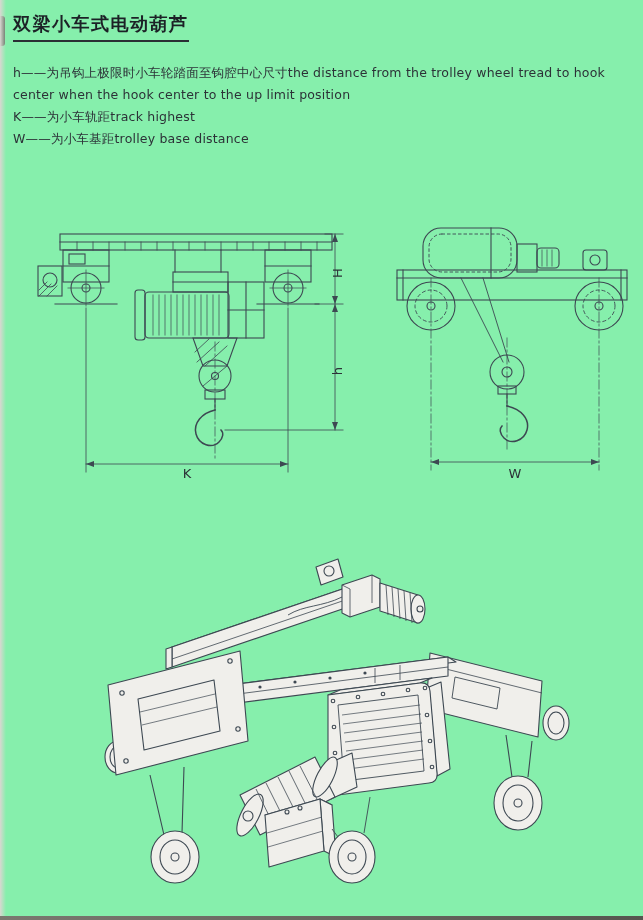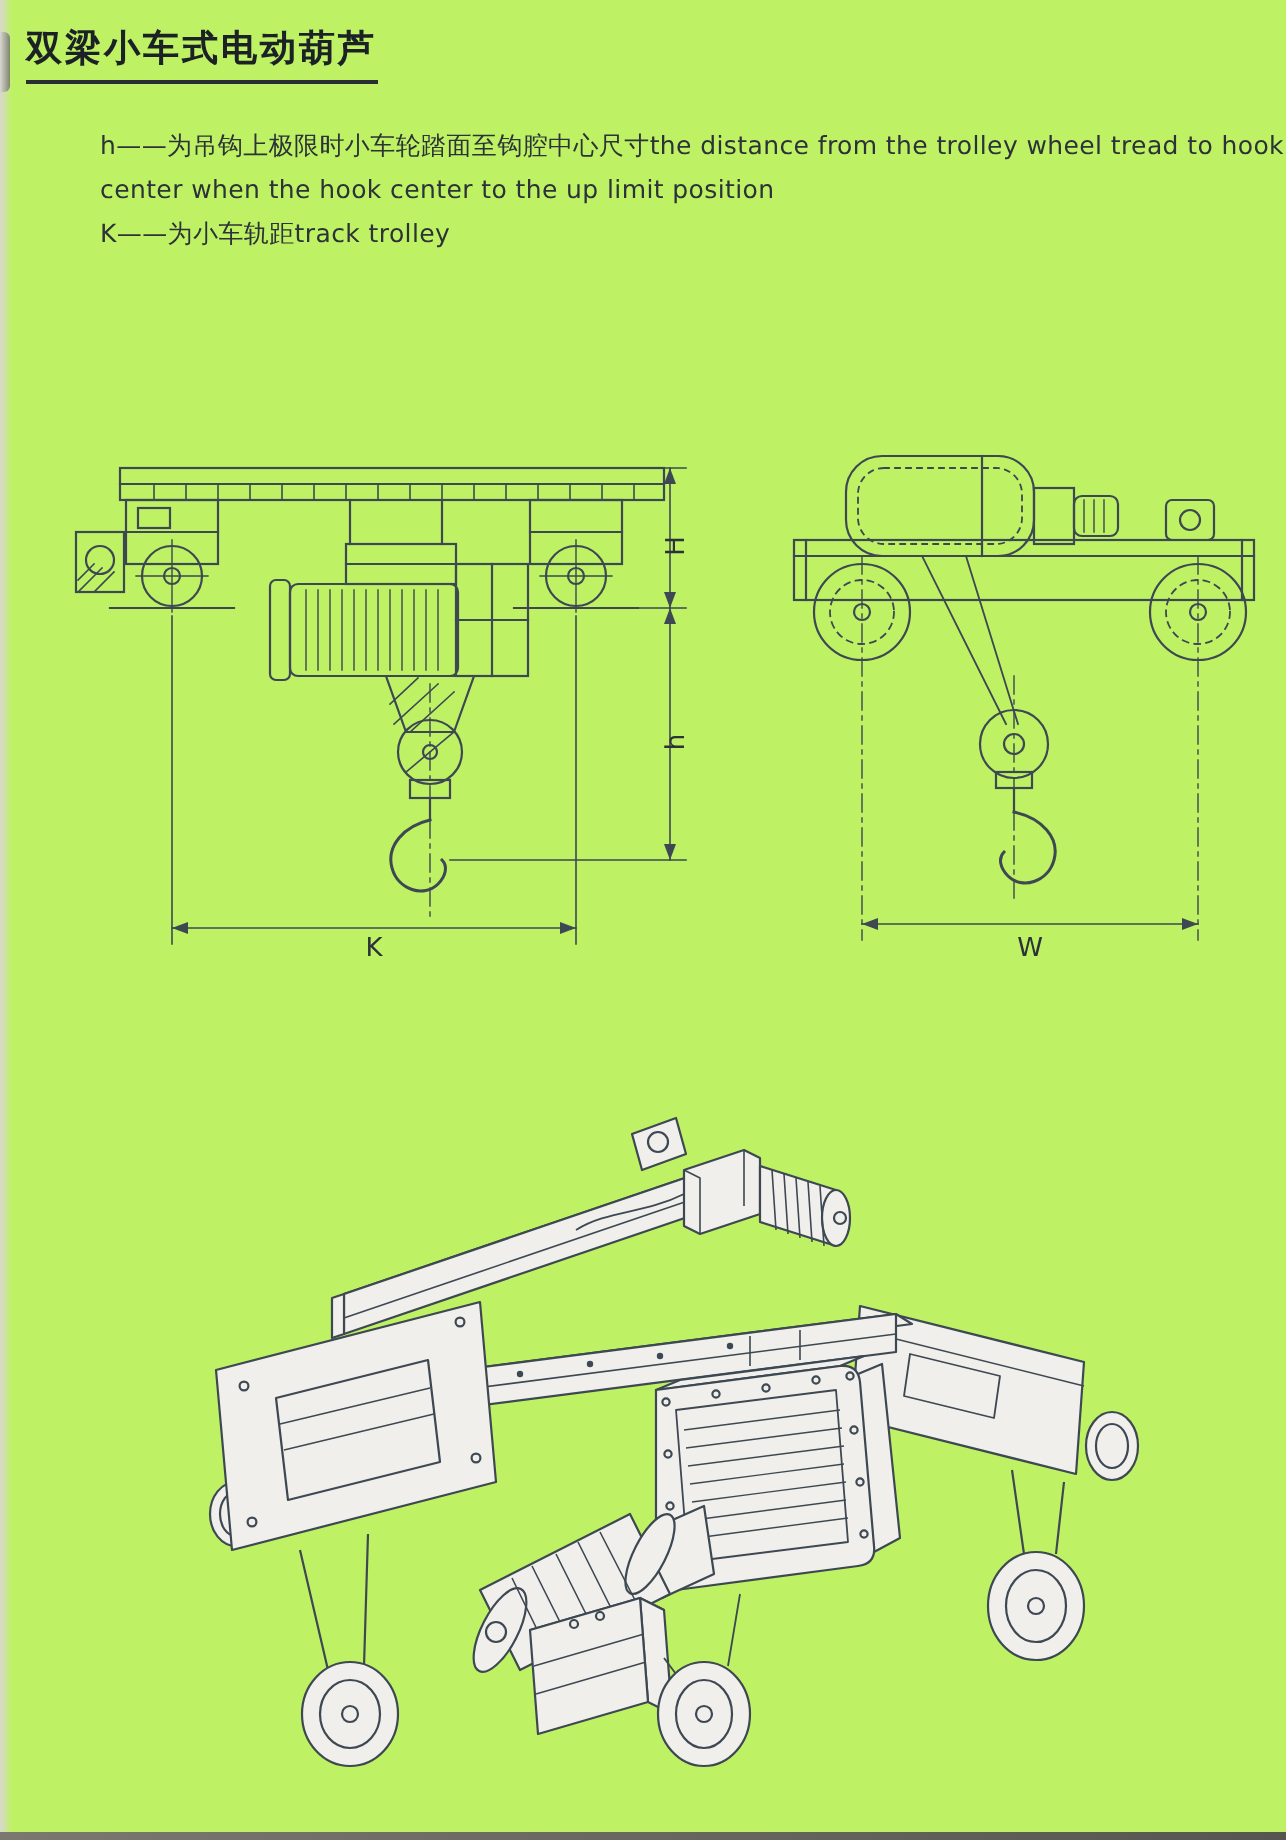--- a/index.html
+++ b/index.html
@@ -1,30 +1,30 @@
 <!DOCTYPE html>
 <html><head>
 <meta charset="utf-8">
 <style>
   html,body { margin:0; padding:0; background:#d8d6d2; }
   .page {
     position:relative; width:643px; height:920px; margin:0 auto;
-    background:#bef264; overflow:hidden;
+    background:#86efac; overflow:hidden;
     font-family:"DejaVu Sans","Liberation Sans",sans-serif;
     color:#2c3237;
   }
   .title {
     position:absolute; left:13px; top:12px;
     font-size:18px; font-weight:bold; letter-spacing:1.5px;
     color:#1c2126; border-bottom:2px solid #2a2f34; padding-bottom:4px;
   }
   .desc { position:absolute; left:13px; top:62px; width:622px; }
   .desc-line {
     font-size:12.5px; line-height:22px; letter-spacing:0.2px;
-    white-space:pre; color:#2c3237;margin-left:37px;
+    white-space:pre; color:#2c3237;
   }
   .drawing { position:absolute; }
   #front-view { left:25px;  top:220px; width:325px; height:275px; }
   #side-view  { left:385px; top:220px; width:250px; height:265px; }
   #iso-view   { left:80px;  top:535px; width:495px; height:380px; }
   svg text {
     font-family:"DejaVu Sans","Liberation Sans",sans-serif;
     font-size:13px; fill:#2c3237;
   }
   .edge-left {
@@ -46,21 +46,22 @@
 <div class="page">
 
   <div class="smudge-tl"></div>
   <div class="edge-left"></div>
 
   <div class="title">双梁小车式电动葫芦</div>
 
   <div class="desc">
     <div class="desc-line">h——为吊钩上极限时小车轮踏面至钩腔中心尺寸the distance from the trolley wheel tread to hook</div>
     <div class="desc-line">center when the hook center to the up limit position</div>
-    <div class="desc-line">K——为小车轨距track trolley</div>
+    <div class="desc-line">K——为小车轨距track highest</div>
+    <div class="desc-line">W——为小车基距trolley base distance</div>
   </div>
 
   <svg id="front-view" class="drawing" viewBox="0 0 325 275">
     <g stroke="#3d4852" fill="none" stroke-width="1.1" stroke-linecap="square">
 
       <g>
         <rect x="35" y="14" width="272" height="16"></rect>
         <line x1="35" y1="22" x2="307" y2="22"></line>
         <path stroke-width="0.8" d="M52,22V30 M68,22V30 M84,22V30 M100,22V30 M116,22V30 M132,22V30 M148,22V30 M164,22V30 M180,22V30 M196,22V30 M212,22V30 M228,22V30 M244,22V30 M260,22V30 M276,22V30 M292,22V30"></path>
       </g>

